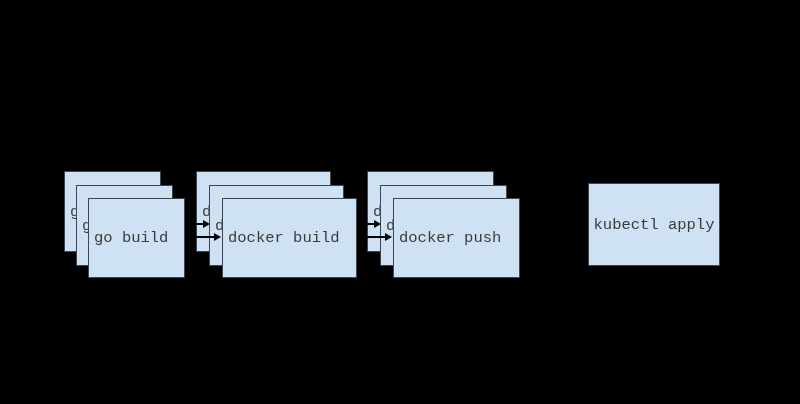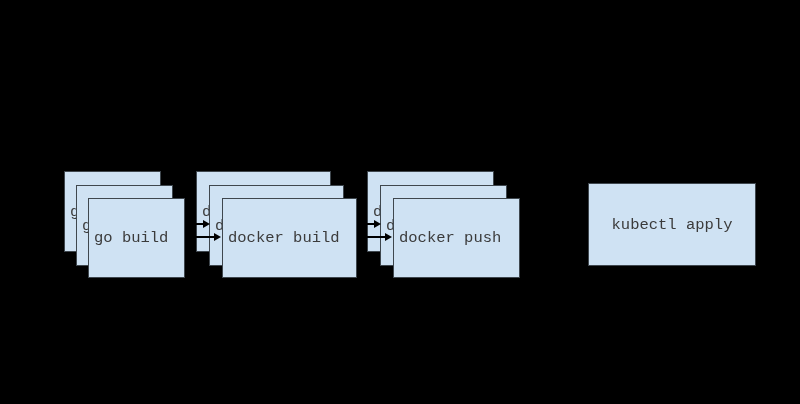--- a/index.html
+++ b/index.html
@@ -53,21 +53,21 @@
   .s1-front{left:88px; top:198px; width:97px; height:80px;}
   
   .s2-back {left:196px;top:171px; width:135px;height:81px;}
   .s2-mid  {left:209px;top:185px; width:135px;height:81px;}
   .s2-front{left:222px;top:198px; width:135px;height:80px;}
   
   .s3-back {left:367px;top:171px; width:127px;height:81px;}
   .s3-mid  {left:380px;top:185px; width:127px;height:81px;}
   .s3-front{left:393px;top:198px; width:127px;height:80px;}
   
-  .s4-box  {left:588px;top:183px; width:168px;height:83px;}
+  .s4-box  {left:588px;top:183px; width:132px;height:83px;}
   
   .a1{left:185px;top:223px;width:18px;}
   .a2{left:185px;top:236px;width:29px;}
   .a3{left:357px;top:223px;width:17px;}
   .a4{left:357px;top:236px;width:28px;}
 </style>
 </head>
 <body>
 
 <div class="canvas">

